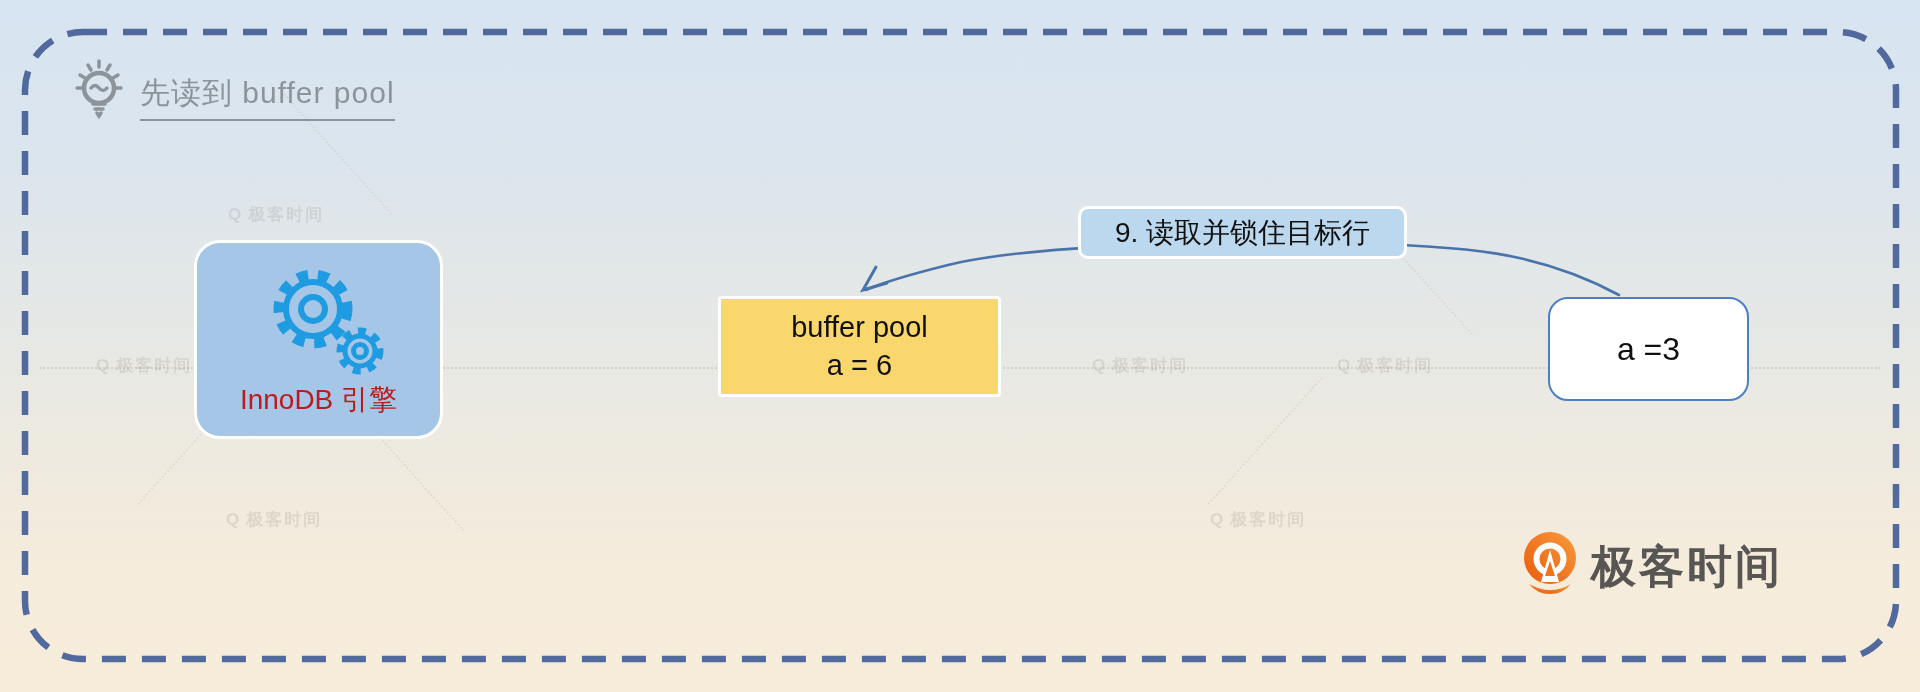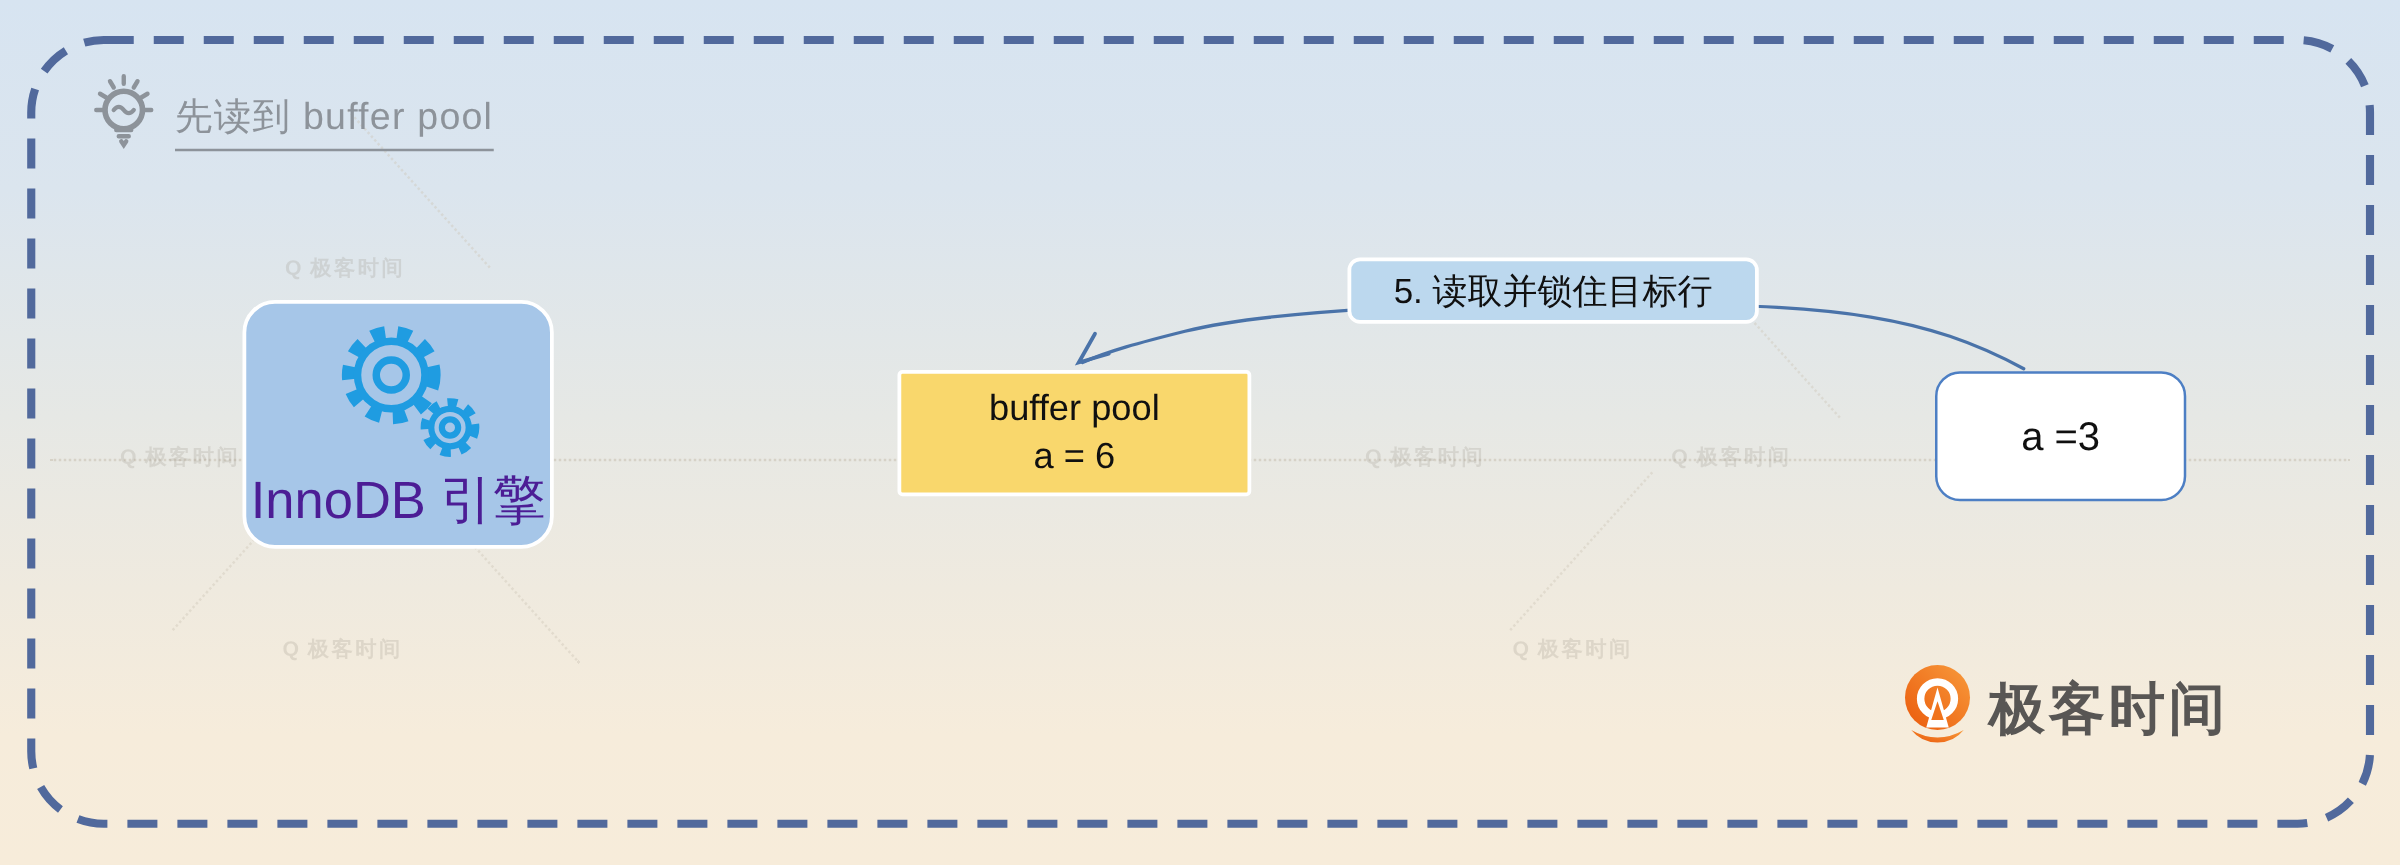--- a/index.html
+++ b/index.html
@@ -56,21 +56,21 @@
 
   
   .node { z-index: 4; display: flex; align-items: center; justify-content: center; }
 
   #innodb-box {
     left: 194px; top: 240px; width: 249px; height: 199px;
     background: #a6c6e8;
     border: 3px solid #ffffff; border-radius: 26px;
     flex-direction: column; gap: 2px;
   }
-  #innodb-label { color: #4c1d95; font-size: 42px; white-space: nowrap; }
+  #innodb-label { color: #b91c1c; font-size: 28px; white-space: nowrap; }
 
   #buffer-pool-box {
     left: 718px; top: 296px; width: 283px; height: 101px;
     background: #f9d76c;
     border: 3px solid #ffffff; border-radius: 4px;
     flex-direction: column;
   }
   #buffer-pool-box .bp-line { color: #101010; font-size: 29px; line-height: 1.3; white-space: nowrap; }
 
   #step-label-box {
@@ -173,21 +173,21 @@
     </svg>
     <span id="innodb-label">InnoDB 引擎</span>
   </div>
 
   <div id="buffer-pool-box" class="abs node">
     <span class="bp-line">buffer pool</span>
     <span class="bp-line">a = 6</span>
   </div>
 
   <div id="step-label-box" class="abs node">
-    <span id="step-label-text">5. 读取并锁住目标行</span>
+    <span id="step-label-text">9. 读取并锁住目标行</span>
   </div>
 
   <div id="target-row-box" class="abs node">
     <span id="target-row-text">a =3</span>
   </div>
 
   <div id="brand-group" class="abs">
     <svg width="60" height="74" viewBox="0 0 60 74">
       <defs>
         <linearGradient id="gkgrad" x1="0" y1="1" x2="1" y2="0">

